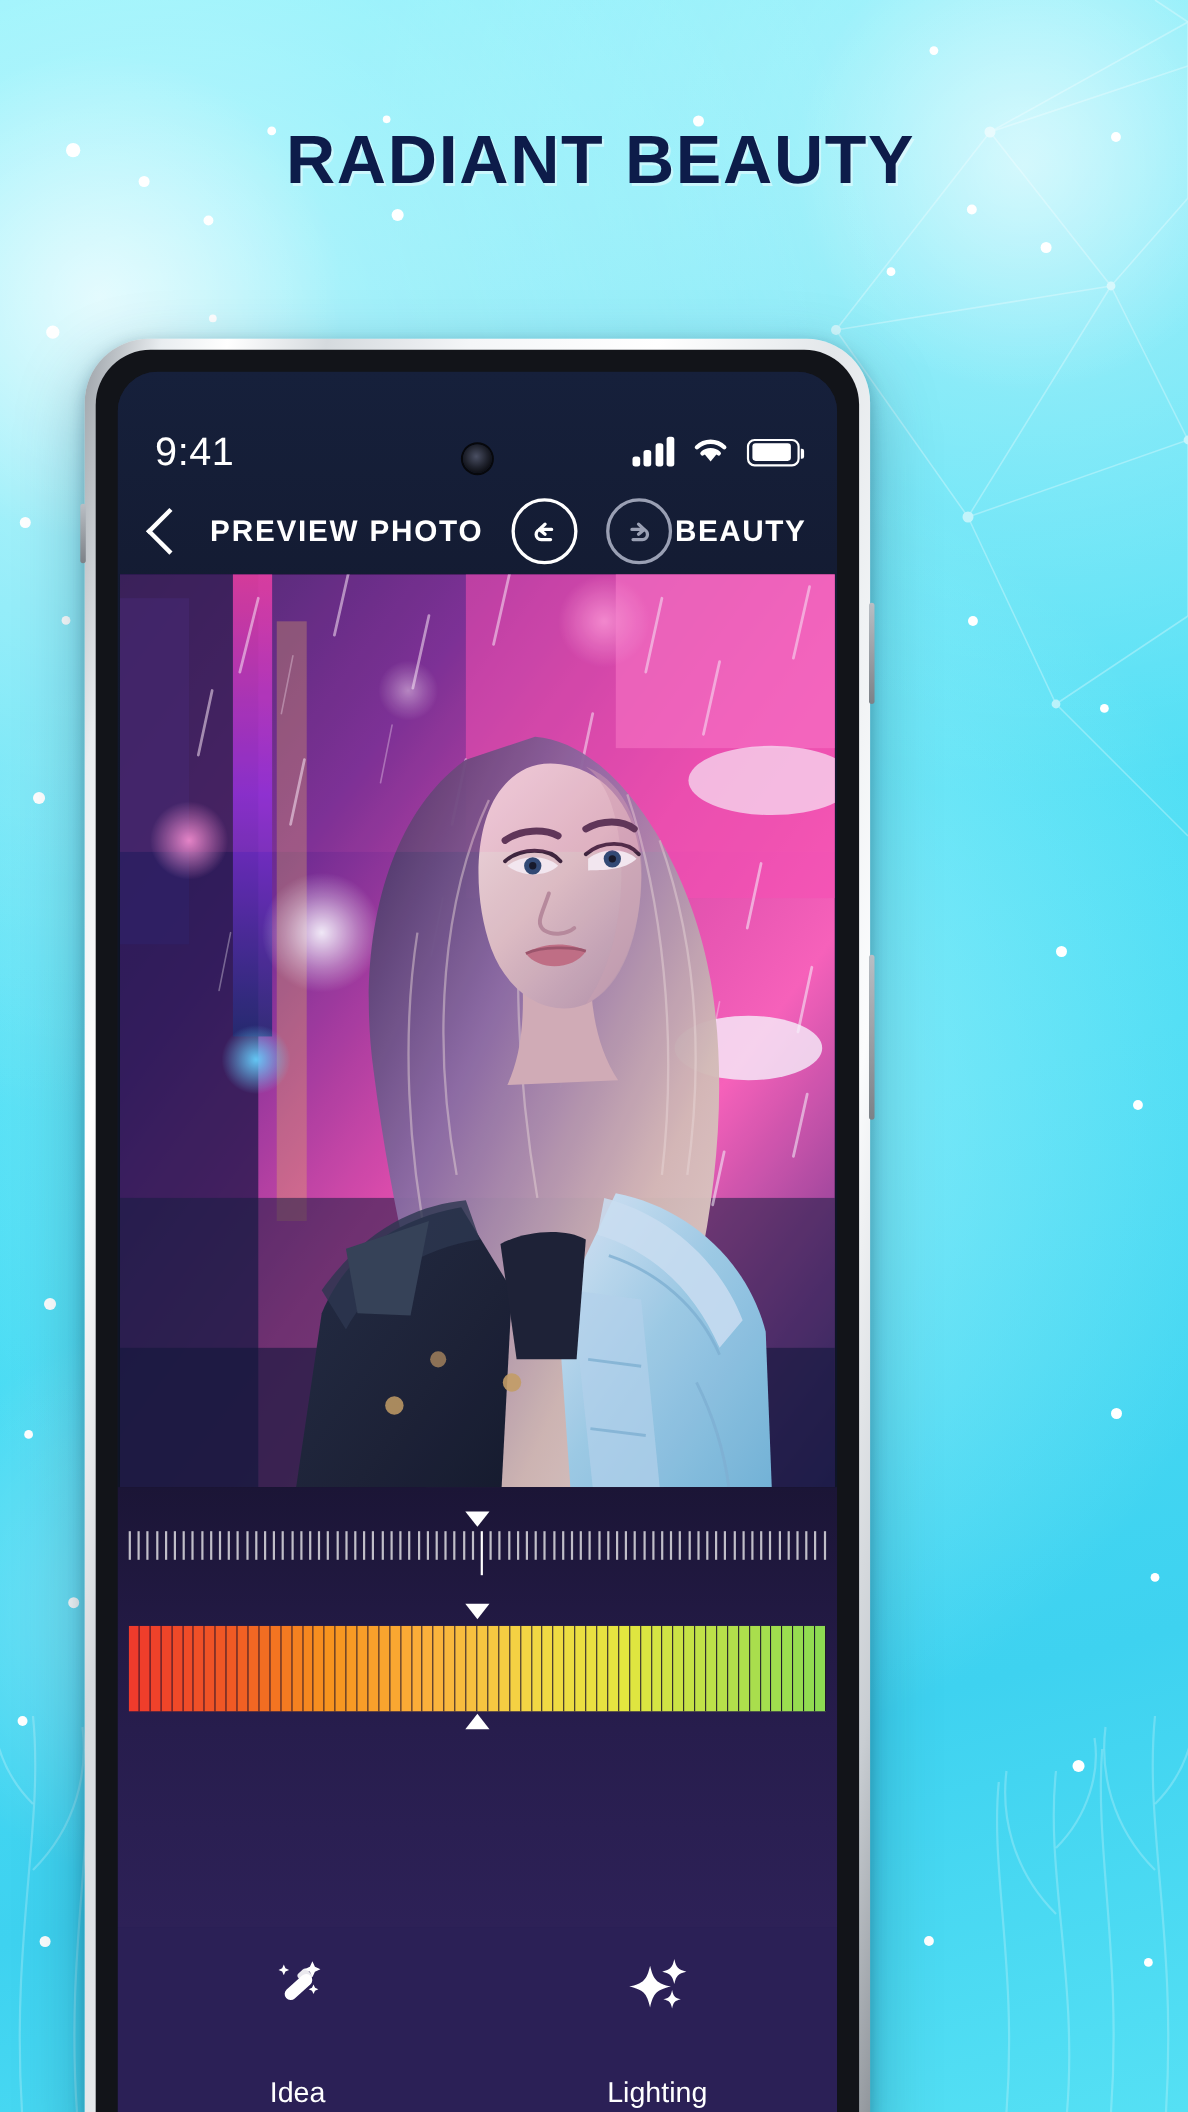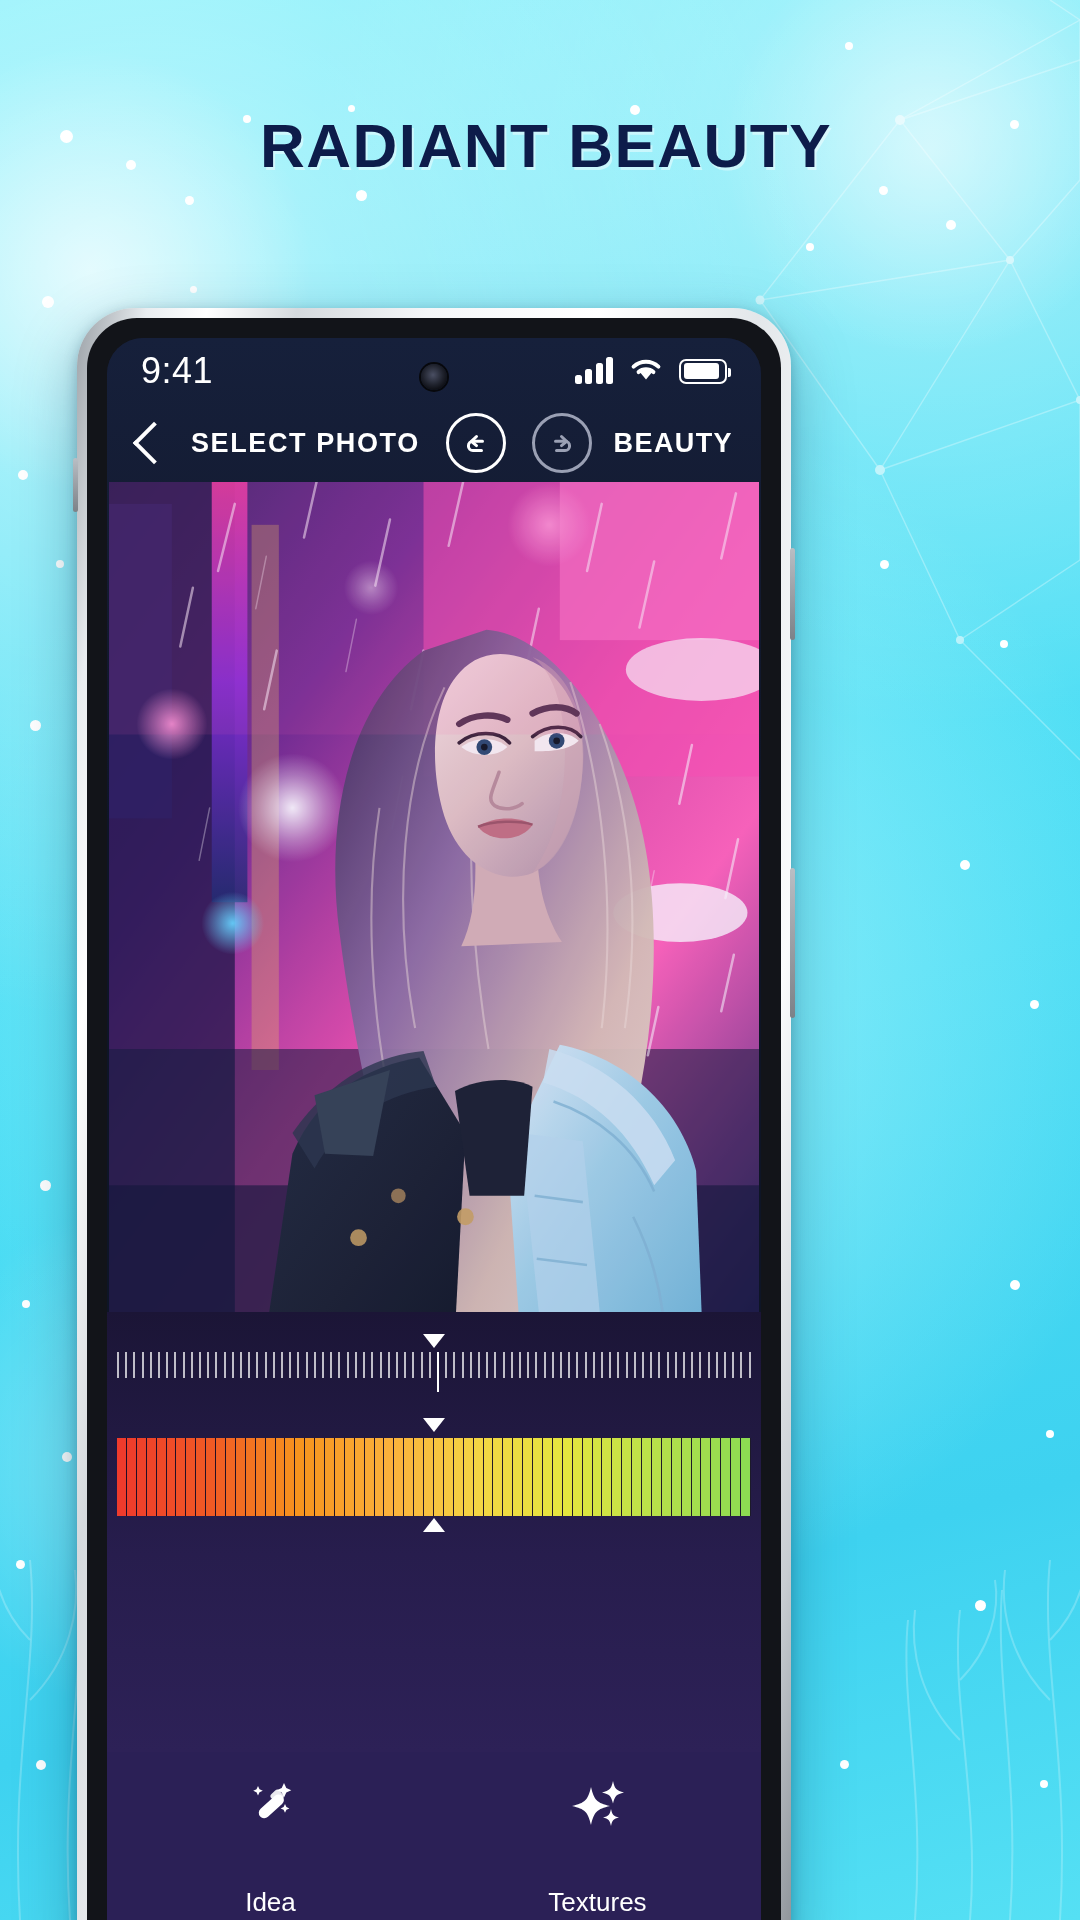--- a/index.html
+++ b/index.html
@@ -49,21 +49,21 @@
   
   .headline{position:absolute;top:110px;left:6px;width:100%;text-align:center;
     font-size:62px;font-weight:bold;letter-spacing:1.5px;color:#0d1c4a;
     text-shadow:2px 3px 0 rgba(255,255,255,.45);}
 
   
   .app{position:absolute;inset:0;background:linear-gradient(180deg,#16203b 0%,#131a30 16%,#0e1526 30%,#0e1526 62%,#241a47 76%,#2b1f53 100%);
     display:flex;flex-direction:column;}
 
   .statusbar{height:66px;flex:0 0 66px;display:flex;align-items:center;
-    padding:0 34px;position:relative;color:#fff;}
+    padding:0 34px;position:relative;color:#fff;margin-top:40px;}
   .clock{font-size:36px;font-weight:500;letter-spacing:.5px;}
   .punch{position:absolute;left:50%;top:26px;transform:translateX(-50%);
     width:26px;height:26px;border-radius:50%;
     background:radial-gradient(circle at 46% 42%,#4a4f63 0%,#20232e 48%,#0a0b10 78%,#2a2d38 100%);
     box-shadow:0 0 0 2px #07080c;}
   .sb-right{margin-left:auto;display:flex;align-items:center;gap:16px;}
   .sig{display:flex;align-items:flex-end;gap:3.5px;height:26px;}
   .sig i{display:block;width:7px;background:#fff;border-radius:2.5px;}
   .sig i:nth-child(1){height:9px;}
   .sig i:nth-child(2){height:15px;}
@@ -228,21 +228,21 @@
               </svg>
             </span>
             <span class="batt">
                 <span></span>
               </span>
           </span>
         </div>
 
         <div class="navbar">
           <span class="back-chev"></span>
-          <span class="nav-title">SELECT PHOTO</span>
+          <span class="nav-title">PREVIEW PHOTO</span>
 
           <span class="circ">
             <svg width="34" height="34" viewBox="0 0 34 34">
               <path d="M22.5 24.5 h-8.5 a4.6 4.6 0 0 1 0-9.2 h9.5" stroke="#fff" stroke-width="3" fill="none" stroke-linecap="round" stroke-linejoin="round"></path>
               <path d="M17.5 10.5 L12.4 15.3 L17.5 19.6" stroke="#fff" stroke-width="3" fill="none" stroke-linecap="round" stroke-linejoin="round"></path>
             </svg>
           </span>
 
           <span class="circ dim">
             <svg width="34" height="34" viewBox="0 0 34 34">
@@ -588,21 +588,21 @@
           </div>
 
           <div class="tab">
             <span class="ico">
               <svg width="56" height="56" viewBox="0 0 56 56">
                 <path d="M21 10 C 24 23 27 26 40 29 C 27 32 24 35 21 48 C 18 35 15 32 2 29 C 15 26 18 23 21 10 Z" fill="#fff"></path>
                 <path d="M43 4 C 44.8 12 46.4 13.6 54 15.4 C 46.4 17.2 44.8 18.8 43 26.6 C 41.2 18.8 39.6 17.2 32 15.4 C 39.6 13.6 41.2 12 43 4 Z" fill="#fff"></path>
                 <path d="M41 32 C 42.3 38 43.5 39.2 49 40.5 C 43.5 41.8 42.3 43 41 49 C 39.7 43 38.5 41.8 33 40.5 C 38.5 39.2 39.7 38 41 32 Z" fill="#fff"></path>
               </svg>
             </span>
-            <span class="lbl">Textures</span>
+            <span class="lbl">Lighting</span>
           </div>
 
 
         </div>
 
       </div>
     </div>
   </div>
 </div>
 

